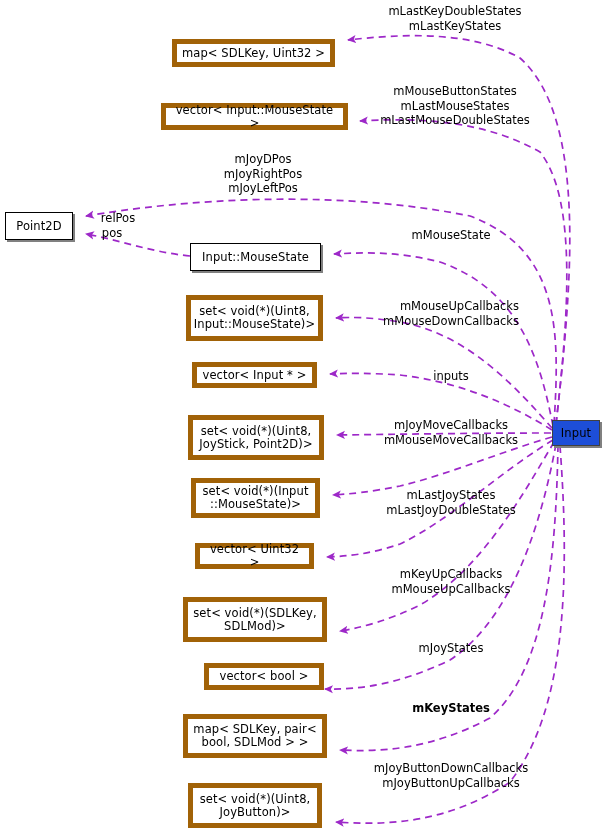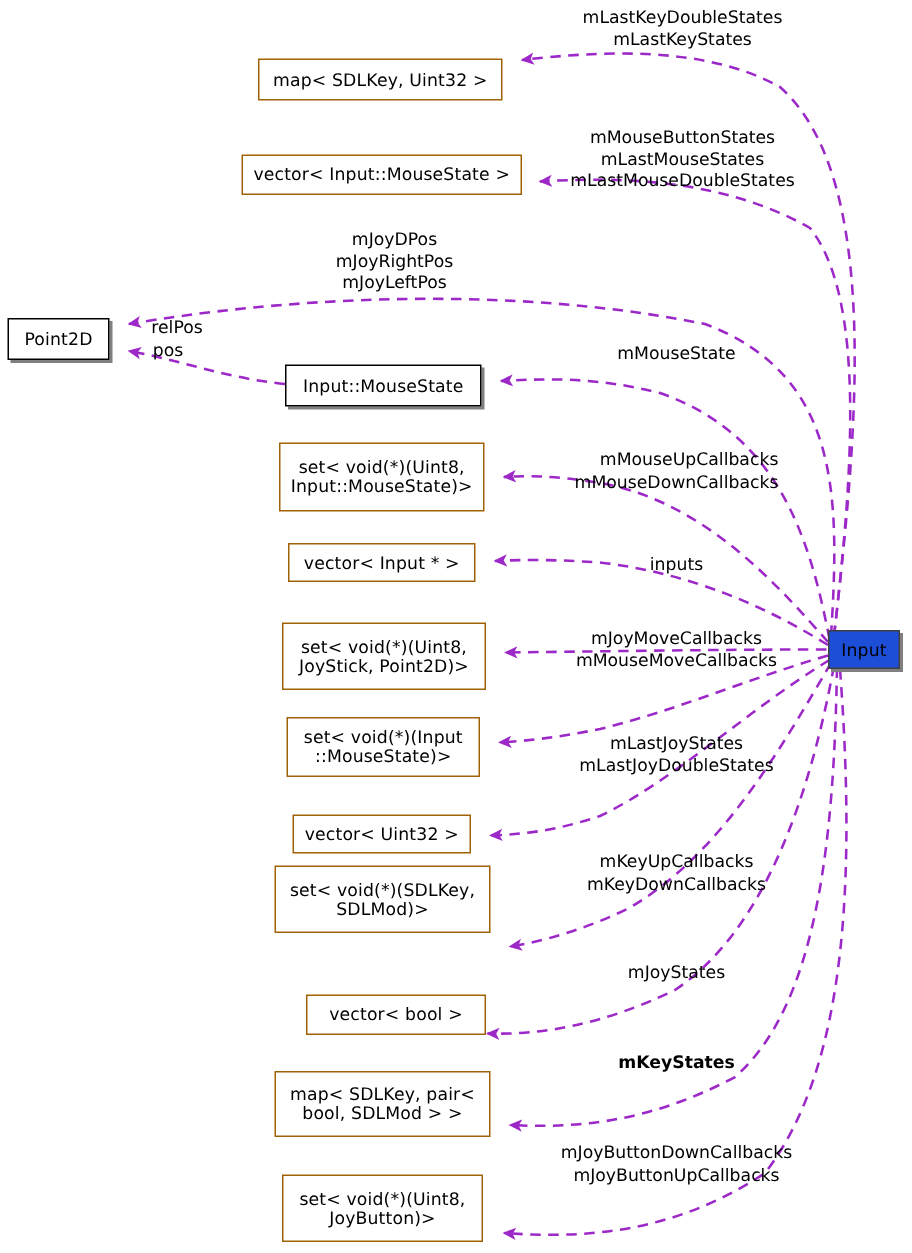--- a/index.html
+++ b/index.html
@@ -4,21 +4,21 @@
 <style>
   html,body{margin:0;padding:0;background:#ffffff;}
   body{width:608px;height:835px;position:relative;overflow:hidden;
        font-family:"DejaVu Sans","Liberation Sans",sans-serif;}
   #diagram{position:absolute;left:0;top:0;width:608px;height:835px;}
   svg.edges{position:absolute;left:0;top:0;width:608px;height:835px;overflow:visible;}
   .node{position:absolute;box-sizing:border-box;background:#ffffff;
         display:flex;align-items:center;justify-content:center;
         text-align:center;line-height:1.12;color:#000000;
         font-size:11.5px;letter-spacing:0.1px;}
-  .node.plain{border:1px solid #a16207;text-align:center;}
+  .node.plain{border:5px solid #a16207;text-align:center;}
   .node.key{border:1.6px solid #000000;box-shadow:2px 2px 0 0 #808080;}
   .node.focus{border:1.6px solid #404040;background:#1d4ed8;
               box-shadow:2px 2px 0 0 #808080;}
   .node span{display:block;padding:0 4px;white-space:pre-line;}
   .edgelabel{position:absolute;color:#000000;font-size:11.5px;
              text-align:center;line-height:1.28;white-space:pre-line;
              transform:translateX(-50%);}
 </style>
 </head>
 <body>
@@ -71,21 +71,21 @@
         <span>set&lt; void(*)(Uint8,
 JoyStick, Point2D)&gt;</span>
       </div>
       <div class="node plain" style="left: 191px; top: 478px; width: 129px; height: 40px;">
         <span>set&lt; void(*)(Input
 ::MouseState)&gt;</span>
       </div>
       <div class="node plain" style="left: 195px; top: 543px; width: 119px; height: 26px;">
         <span>vector&lt; Uint32 &gt;</span>
       </div>
-      <div class="node plain" style="left: 183px; top: 577px; width: 144px; height: 45px;">
+      <div class="node plain" style="left: 183px; top: 597px; width: 144px; height: 45px;">
         <span>set&lt; void(*)(SDLKey,
 SDLMod)&gt;</span>
       </div>
       <div class="node plain" style="left: 204px; top: 663px; width: 120px; height: 27px;">
         <span>vector&lt; bool &gt;</span>
       </div>
       <div class="node plain" style="left: 183px; top: 714px; width: 144px; height: 44px;">
         <span>map&lt; SDLKey, pair&lt;
 bool, SDLMod &gt; &gt;</span>
       </div>
@@ -110,19 +110,19 @@
       <div class="edgelabel" style="left: 112px; top: 226px;">pos</div>
       <div class="edgelabel" style="left: 451px; top: 228px;">mMouseState</div>
       <div class="edgelabel" style="left: 451px; top: 299px; text-align: right;">mMouseUpCallbacks
 mMouseDownCallbacks</div>
       <div class="edgelabel" style="left: 451px; top: 369px;">inputs</div>
       <div class="edgelabel" style="left: 451px; top: 418px;">mJoyMoveCallbacks
 mMouseMoveCallbacks</div>
       <div class="edgelabel" style="left: 451px; top: 488px;">mLastJoyStates
 mLastJoyDoubleStates</div>
       <div class="edgelabel" style="left: 451px; top: 567px;">mKeyUpCallbacks
-mKeyDownCallbacks</div>
+mMouseUpCallbacks</div>
       <div class="edgelabel" style="left: 451px; top: 641px;">mJoyStates</div>
       <div class="edgelabel" style="left: 451px; top: 701px; font-weight: bold;">mKeyStates</div>
       <div class="edgelabel" style="left: 451px; top: 761px;">mJoyButtonDownCallbacks
 mJoyButtonUpCallbacks</div>
     </div>
 </div>
 
 </body></html>

